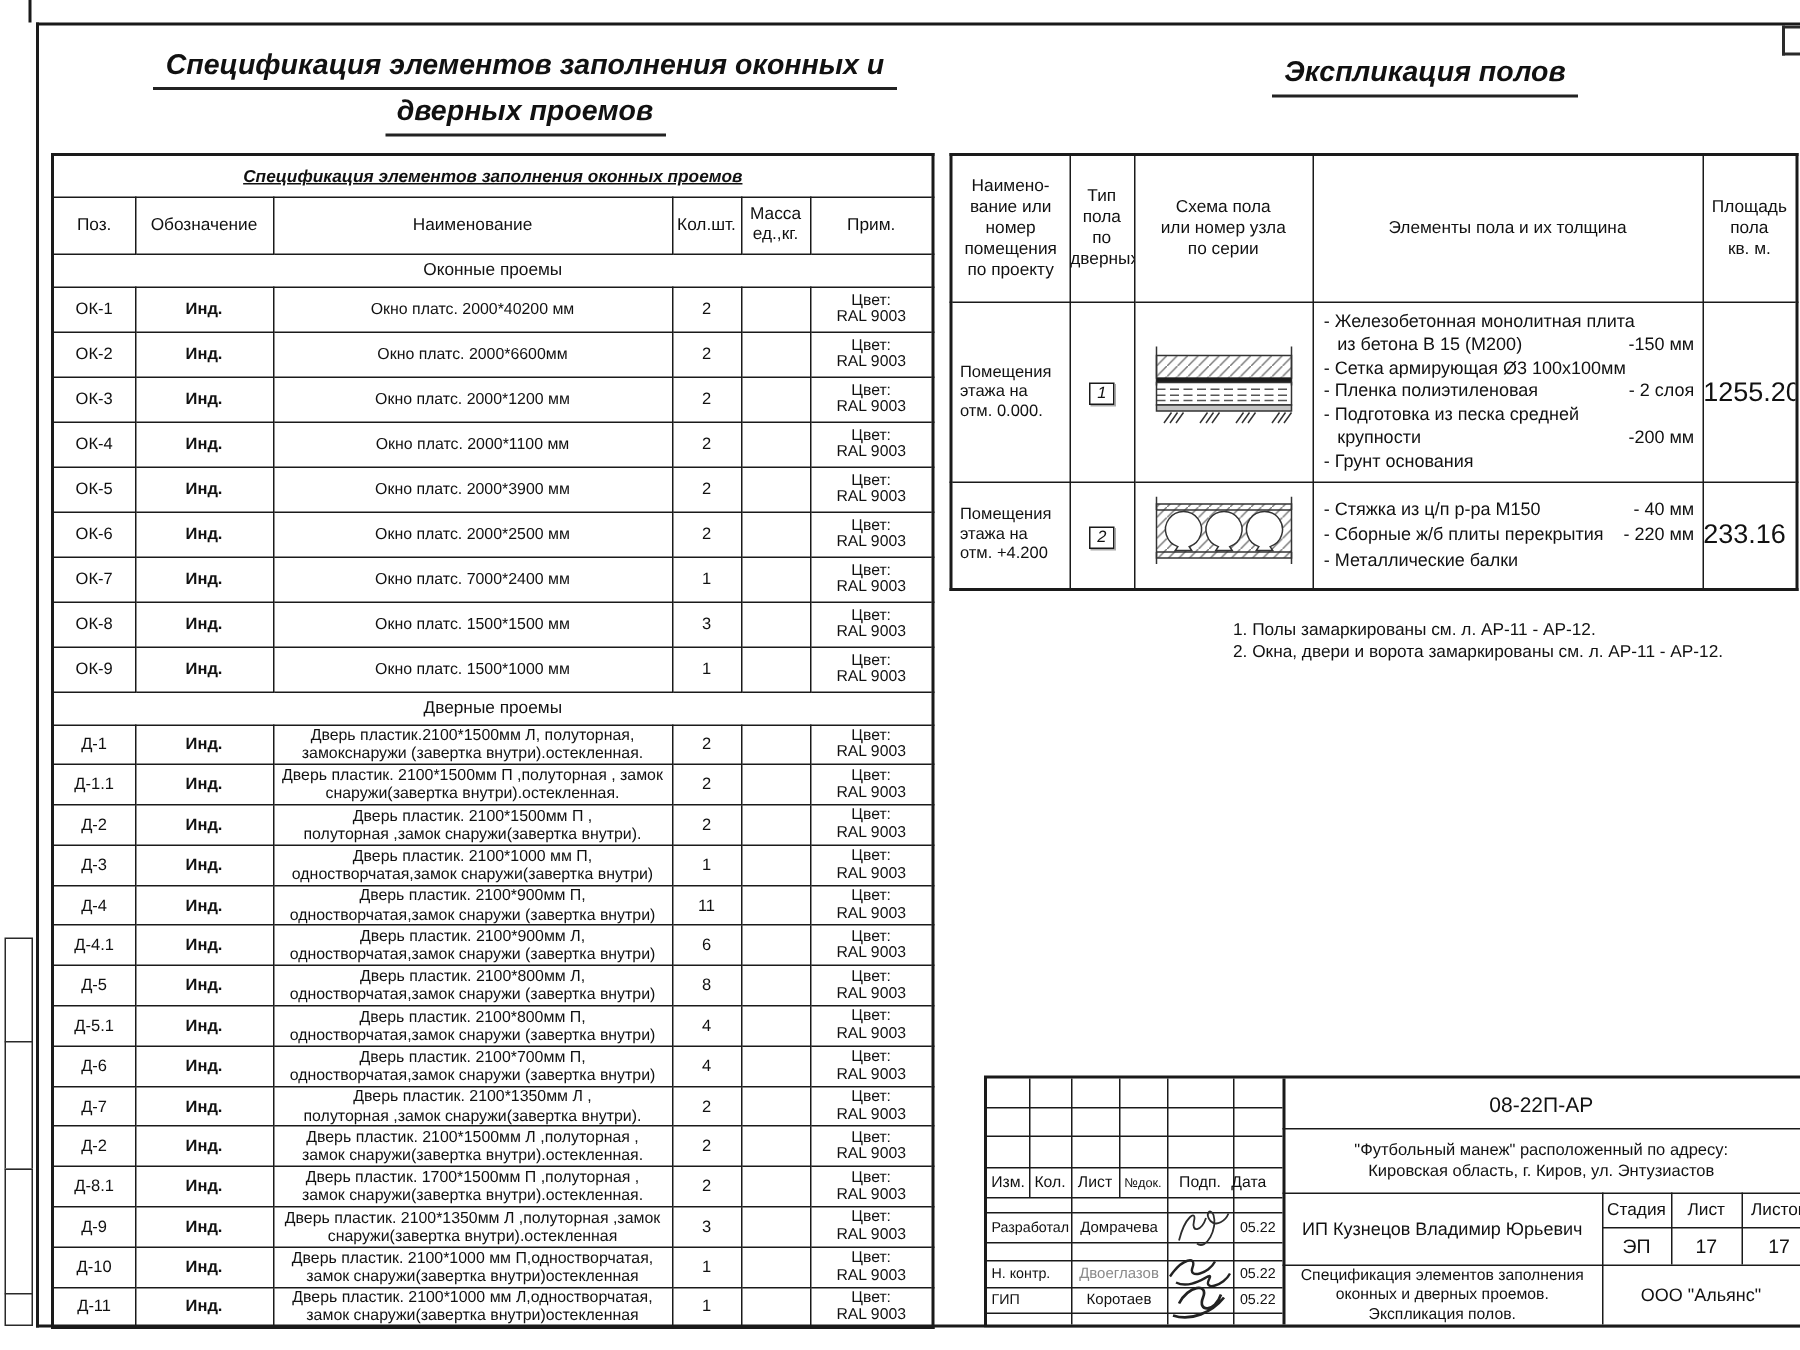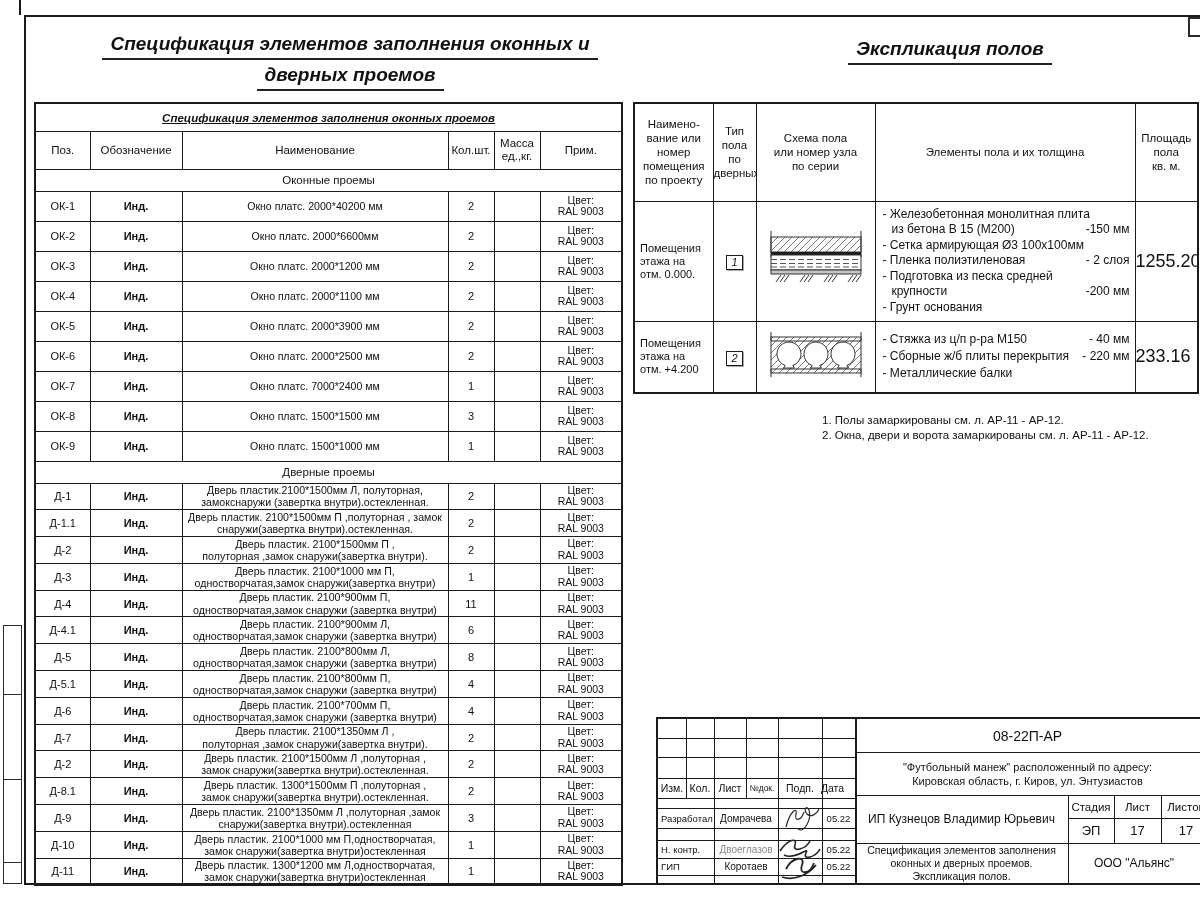--- a/index.html
+++ b/index.html
@@ -301,21 +301,21 @@
           <td class="c-name">Дверь пластик. 2100*1500мм Л ,полуторная ,
 замок снаружи(завертка внутри).остекленная.</td>
           <td class="c-qty">2</td>
           <td class="c-mass"></td>
           <td class="c-note">Цвет:
 RAL 9003</td>
         </tr>
         <tr class="door-row">
           <td class="c-pos">Д-8.1</td>
           <td class="c-mark">Инд.</td>
-          <td class="c-name">Дверь пластик. 1300*1500мм П ,полуторная ,
+          <td class="c-name">Дверь пластик. 1700*1500мм П ,полуторная ,
 замок снаружи(завертка внутри).остекленная.</td>
           <td class="c-qty">2</td>
           <td class="c-mass"></td>
           <td class="c-note">Цвет:
 RAL 9003</td>
         </tr>
         <tr class="door-row">
           <td class="c-pos">Д-9</td>
           <td class="c-mark">Инд.</td>
           <td class="c-name">Дверь пластик. 2100*1350мм Л ,полуторная ,замок
@@ -331,21 +331,21 @@
           <td class="c-name">Дверь пластик. 2100*1000 мм П,одностворчатая,
 замок снаружи(завертка внутри)остекленная</td>
           <td class="c-qty">1</td>
           <td class="c-mass"></td>
           <td class="c-note">Цвет:
 RAL 9003</td>
         </tr>
         <tr class="door-row">
           <td class="c-pos">Д-11</td>
           <td class="c-mark">Инд.</td>
-          <td class="c-name">Дверь пластик. 1300*1200 мм Л,одностворчатая,
+          <td class="c-name">Дверь пластик. 2100*1000 мм Л,одностворчатая,
 замок снаружи(завертка внутри)остекленная</td>
           <td class="c-qty">1</td>
           <td class="c-mass"></td>
           <td class="c-note">Цвет:
 RAL 9003</td>
         </tr>
       </tbody>
   </table>
 
   <table class="floor">

